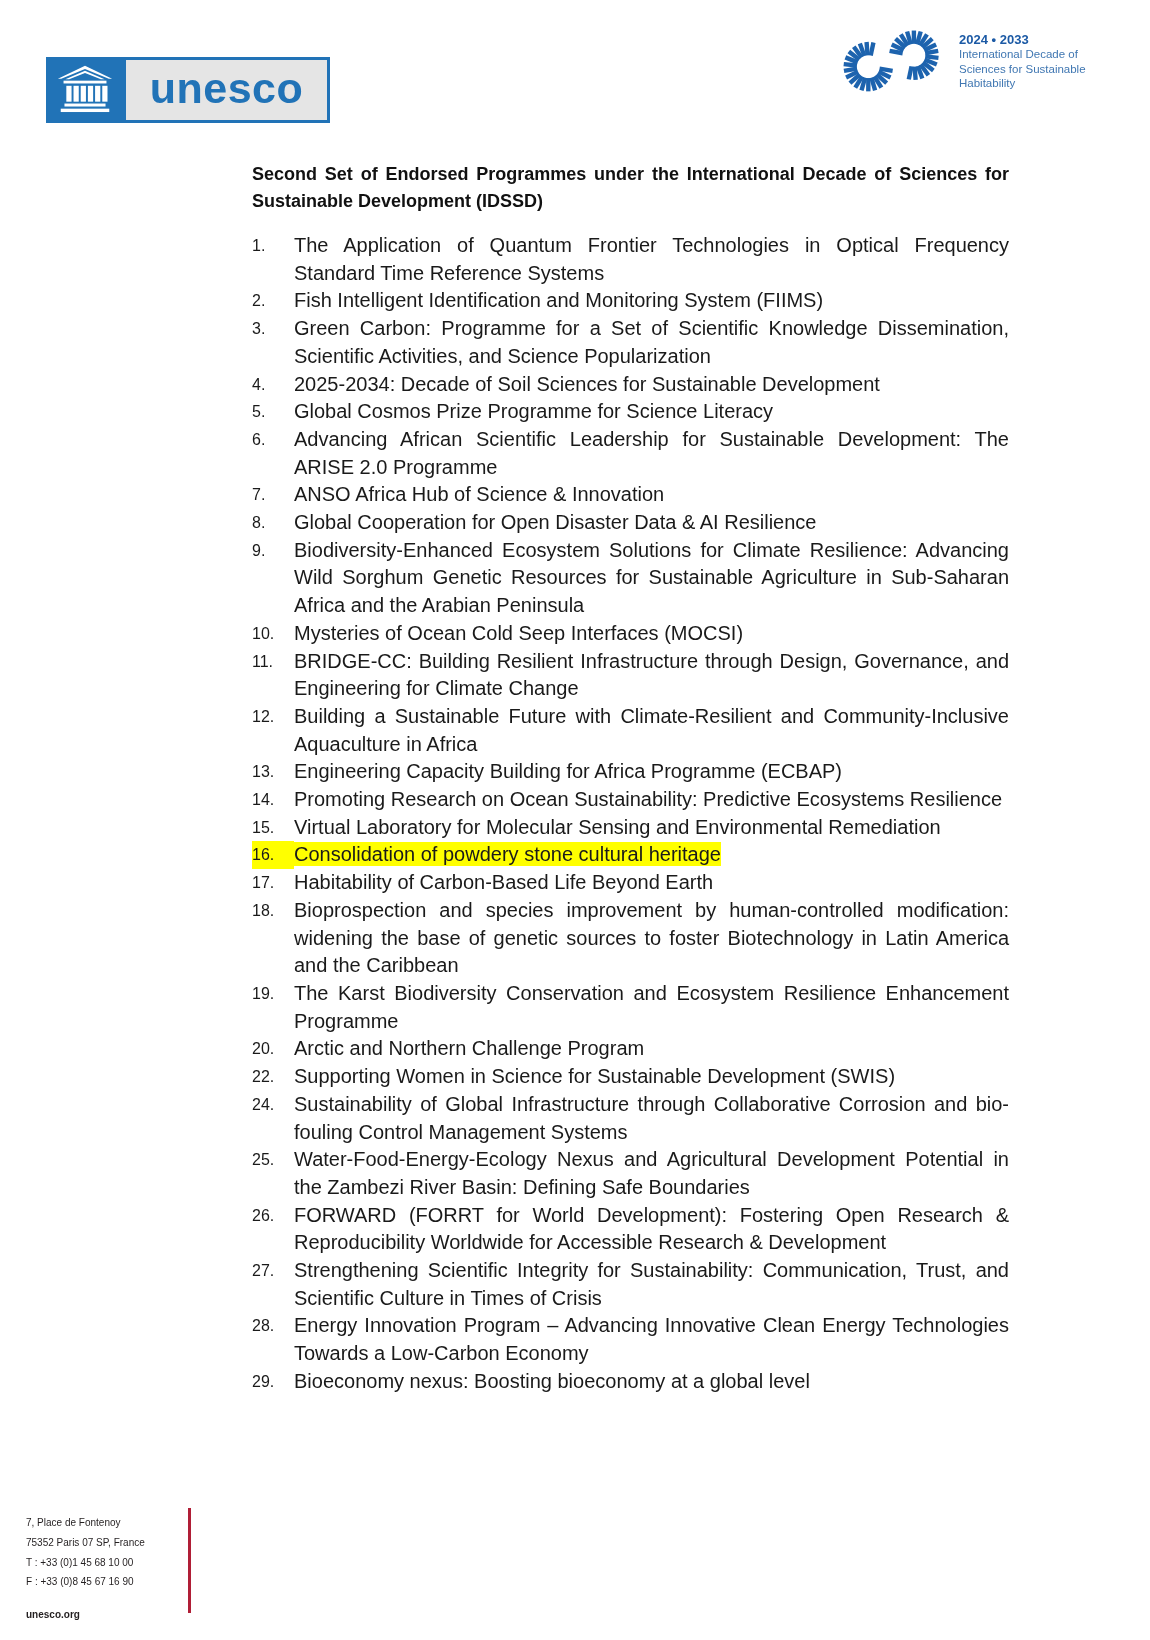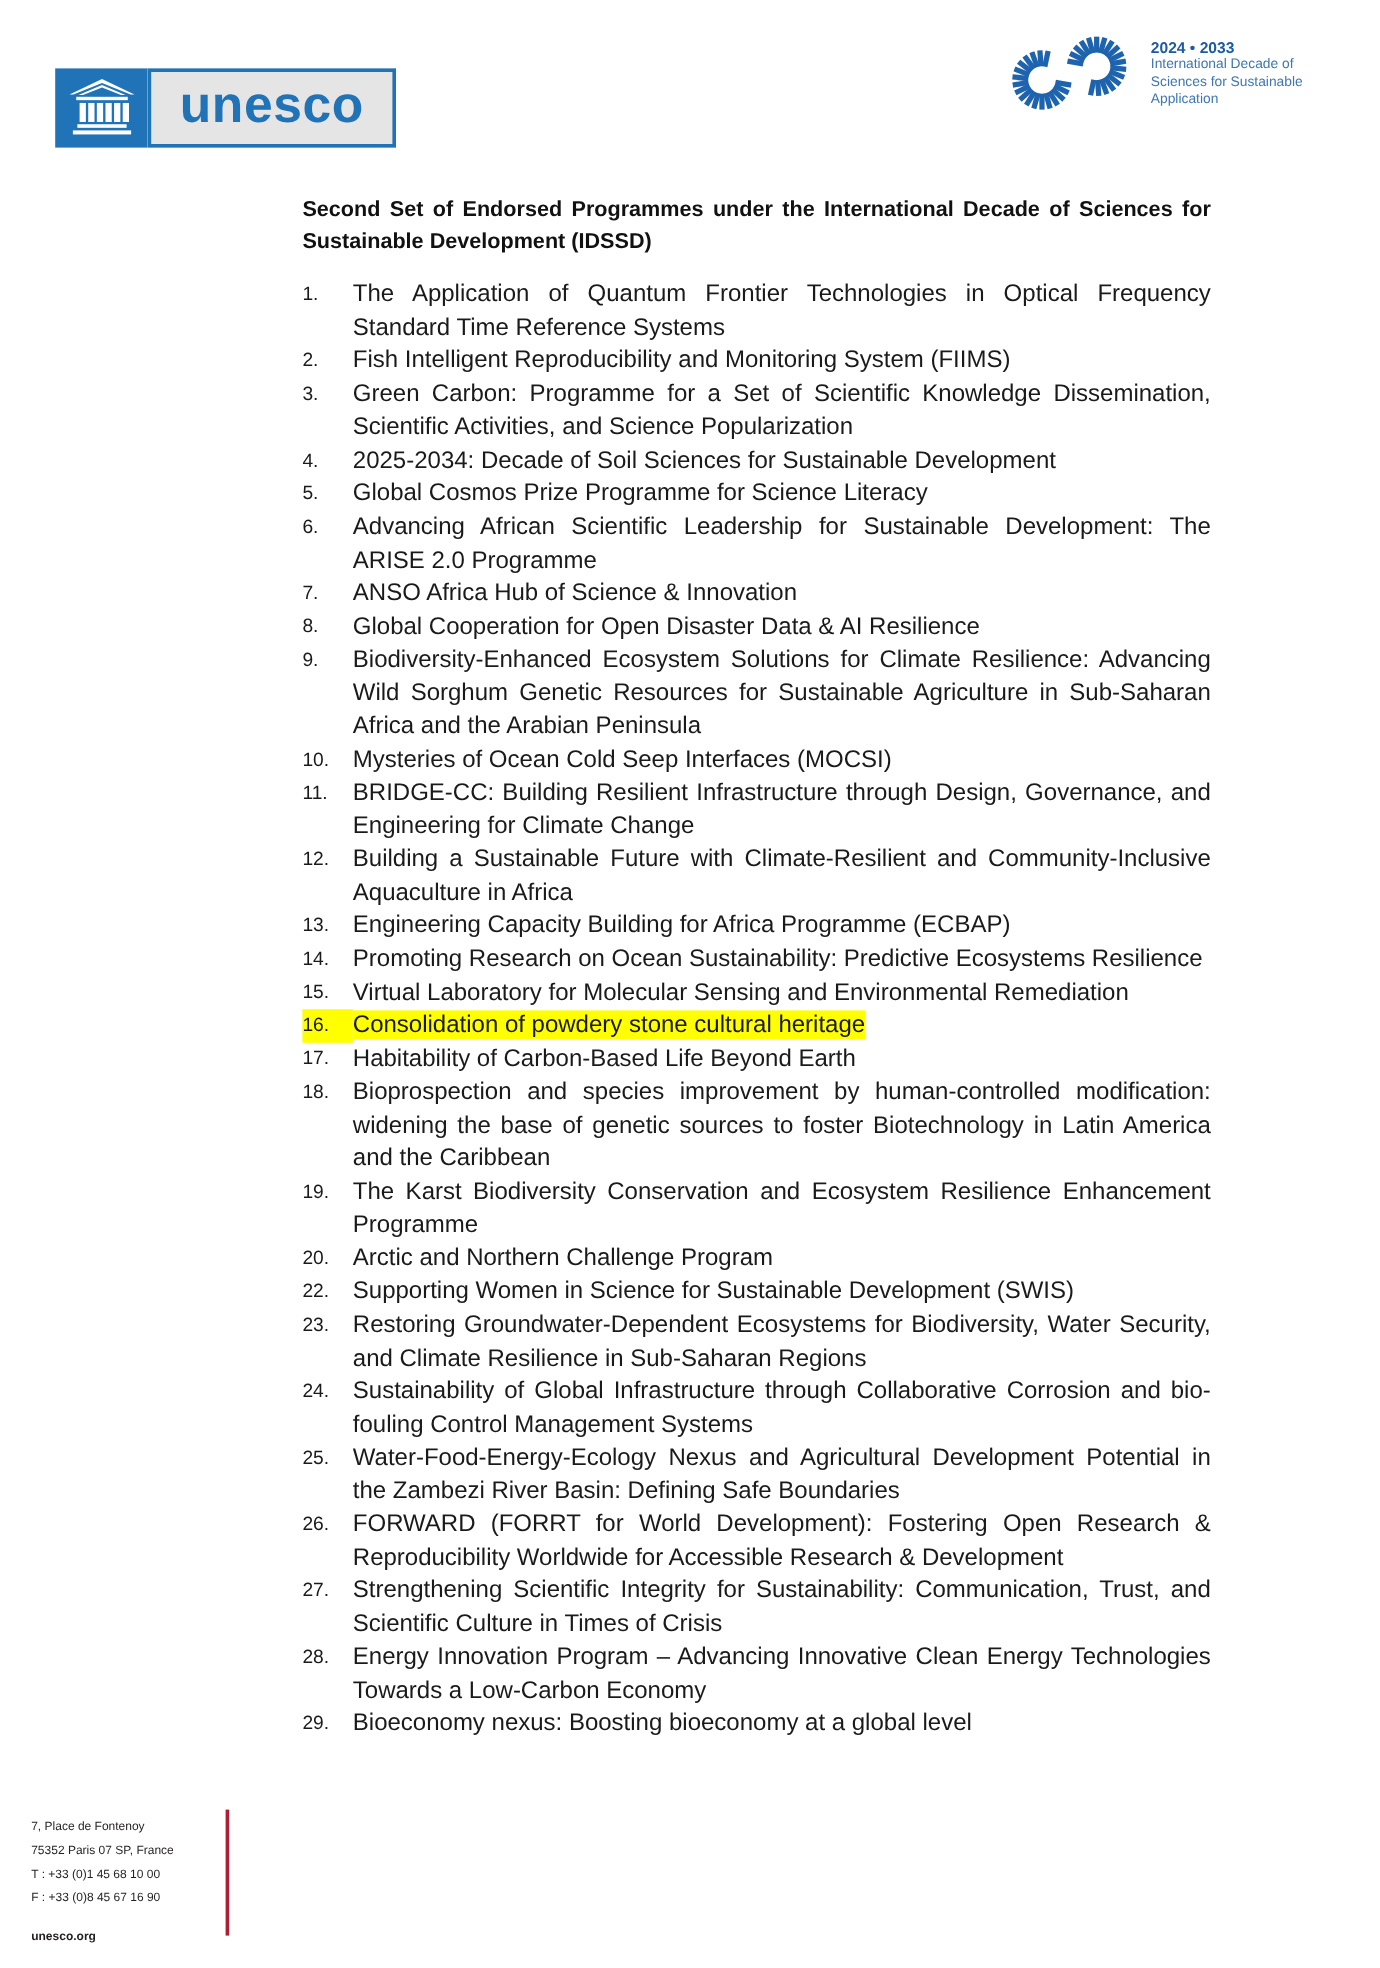--- a/index.html
+++ b/index.html
@@ -126,34 +126,34 @@
         <rect x="-2.3" y="-26" width="4.6" height="14" transform="rotate(504)"></rect>
         <rect x="-2.3" y="-26" width="4.6" height="14" transform="rotate(520)"></rect>
         <rect x="-2.3" y="-26" width="4.6" height="14" transform="rotate(536)"></rect>
         <rect x="-2.3" y="-26" width="4.6" height="14" transform="rotate(552)"></rect>
       </g>
   </svg>
   <div class="idssd-text">
     <div class="idssd-years">2024 • 2033</div>
     <div class="idssd-line">International Decade of</div>
     <div class="idssd-line">Sciences for Sustainable</div>
-    <div class="idssd-line">Application</div>
+    <div class="idssd-line">Habitability</div>
   </div>
 </div>
 
 <div class="doc-title">Second Set of Endorsed Programmes under the International Decade of Sciences for Sustainable Development (IDSSD)</div>
 
 <div class="programme-list">
     <div class="item">
       <span class="num">1.</span>
       <span class="text">The Application of Quantum Frontier Technologies in Optical Frequency Standard Time Reference Systems</span>
     </div>
     <div class="item">
       <span class="num">2.</span>
-      <span class="text">Fish Intelligent Reproducibility and Monitoring System (FIIMS)</span>
+      <span class="text">Fish Intelligent Identification and Monitoring System (FIIMS)</span>
     </div>
     <div class="item">
       <span class="num">3.</span>
       <span class="text">Green Carbon: Programme for a Set of Scientific Knowledge Dissemination, Scientific Activities, and Science Popularization</span>
     </div>
     <div class="item">
       <span class="num">4.</span>
       <span class="text">2025-2034: Decade of Soil Sciences for Sustainable Development</span>
     </div>
     <div class="item">
@@ -216,24 +216,20 @@
       <span class="num">19.</span>
       <span class="text">The Karst Biodiversity Conservation and Ecosystem Resilience Enhancement Programme</span>
     </div>
     <div class="item">
       <span class="num">20.</span>
       <span class="text">Arctic and Northern Challenge Program</span>
     </div>
     <div class="item">
       <span class="num">22.</span>
       <span class="text">Supporting Women in Science for Sustainable Development (SWIS)</span>
-    </div>
-    <div class="item">
-      <span class="num">23.</span>
-      <span class="text">Restoring Groundwater-Dependent Ecosystems for Biodiversity, Water Security, and Climate Resilience in Sub-Saharan Regions</span>
     </div>
     <div class="item">
       <span class="num">24.</span>
       <span class="text">Sustainability of Global Infrastructure through Collaborative Corrosion and bio-fouling Control Management Systems</span>
     </div>
     <div class="item">
       <span class="num">25.</span>
       <span class="text">Water-Food-Energy-Ecology Nexus and Agricultural Development Potential in the Zambezi River Basin: Defining Safe Boundaries</span>
     </div>
     <div class="item">

